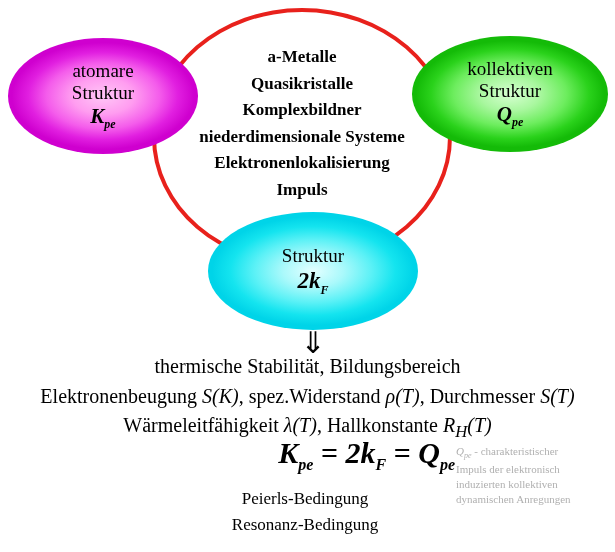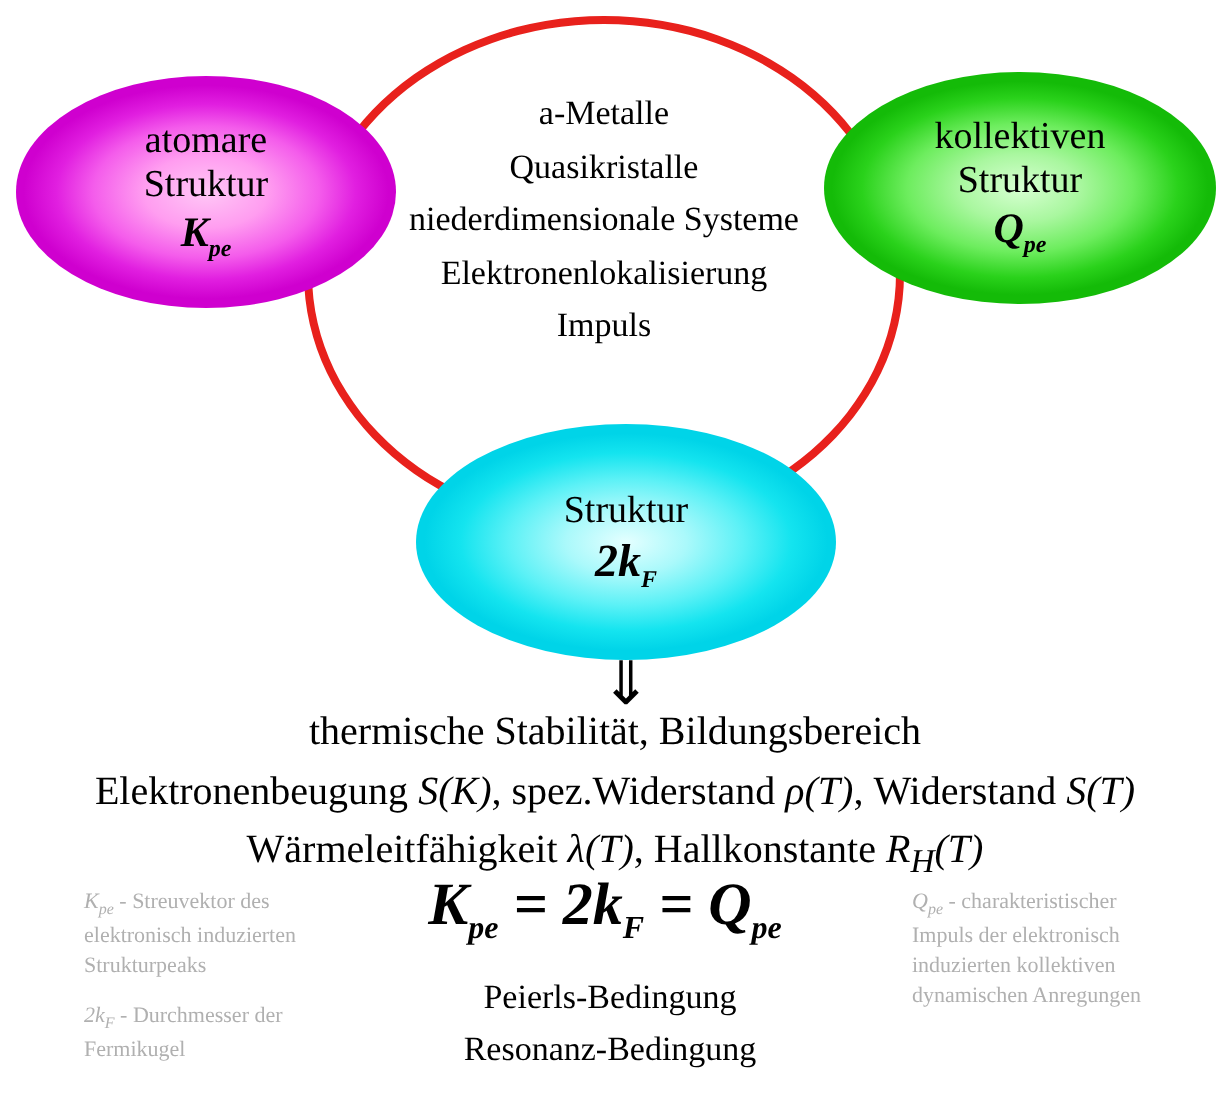--- a/index.html
+++ b/index.html
@@ -93,20 +93,21 @@
 
   
   #keyword-list {
     position: absolute;
     left: 157px;
     top: 44px;
     width: 290px;
     text-align: center;
     font-size: 17px;
     line-height: 1.56;
+    font-weight: bold;
   }
 
   
   #down-arrow {
     position: absolute;
     left: 296px;
     top: 328px;
     width: 34px;
     text-align: center;
     font-size: 30px;
@@ -126,21 +127,21 @@
   #properties i {
     font-style: italic;
   }
 
   
   #equation {
     position: absolute;
     left: 150px;
     top: 436px;
     width: 305px;
-    text-align: center;
+    text-align: right;
     font-size: 30px;
     font-weight: bold;
     font-style: italic;
     line-height: 1.1;
   }
   #equation sub {
     font-size: 16px;
     font-style: italic;
   }
 
@@ -185,20 +186,21 @@
 </head>
 <body>
 
 <div id="stage">
 
   <div class="red-ring"></div>
 
   <div id="keyword-list">
     <div>a-Metalle</div>
     <div>Quasikristalle</div>
+    <div>Komplexbildner</div>
     <div>niederdimensionale Systeme</div>
     <div>Elektronenlokalisierung</div>
     <div>Impuls</div>
   </div>
 
   <div class="ellipse" id="ellipse-atomic">
     <span class="lbl">atomare</span>
     <span class="lbl">Struktur</span>
     <span class="sym"><span>K</span><sub>pe</sub></span>
   </div>
@@ -211,28 +213,24 @@
 
   <div class="ellipse" id="ellipse-electronic">
     <span class="lbl">Struktur</span>
     <span class="sym"><span>2</span><span>k</span><sub>F</sub></span>
   </div>
 
   <div id="down-arrow">⇓</div>
 
   <div id="properties">
     <div>thermische Stabilität, Bildungsbereich</div>
-    <div><span>Elektronenbeugung </span><i>S(K)</i><span>, spez.Widerstand </span><i>ρ(T)</i><span>, Widerstand </span><i>S(T)</i></div>
+    <div><span>Elektronenbeugung </span><i>S(K)</i><span>, spez.Widerstand </span><i>ρ(T)</i><span>, Durchmesser </span><i>S(T)</i></div>
     <div><span>Wärmeleitfähigkeit </span><i>λ(T)</i><span>, Hallkonstante </span><i>R</i><i><sub>H</sub></i><i>(T)</i></div>
   </div>
 
-  <div class="side-note" id="note-left">
-    <div class="n1"><i>K</i><i><sub>pe</sub></i><span> - Streuvektor des elektronisch induzierten Strukturpeaks</span></div>
-    <div class="n2"><i>2k</i><i><sub>F</sub></i><span> - Durchmesser der Fermikugel</span></div>
-  </div>
 
   <div id="equation"><span>K</span><sub>pe</sub><span> = 2</span><span>k</span><sub>F</sub><span> = </span><span>Q</span><sub>pe</sub></div>
 
   <div class="side-note" id="note-right">
     <div><i>Q</i><i><sub>pe</sub></i><span> - charakteristischer Impuls der elektronisch induzierten kollektiven dynamischen Anregungen</span></div>
   </div>
 
   <div id="conditions">
     <div>Peierls-Bedingung</div>
     <div>Resonanz-Bedingung</div>

